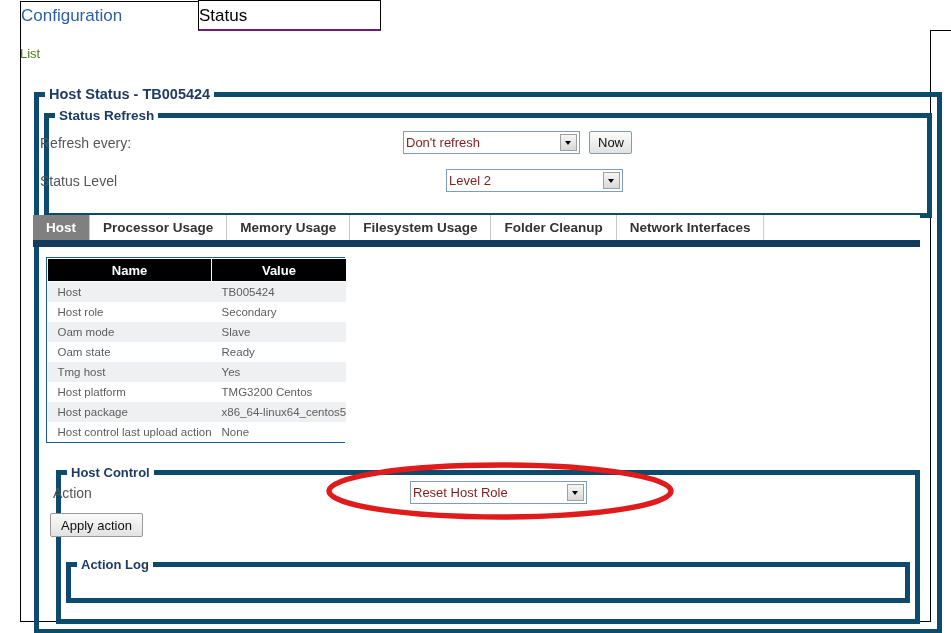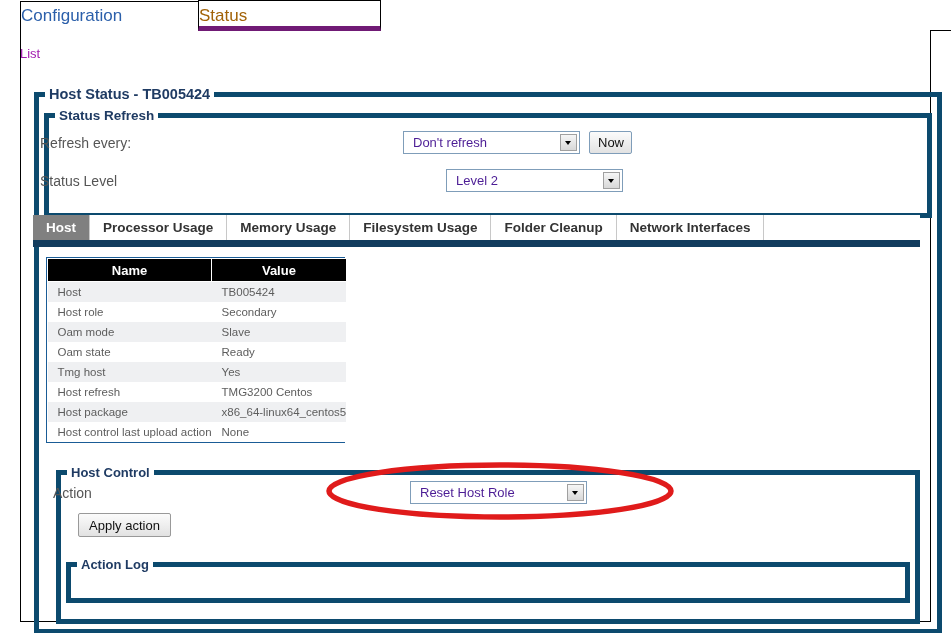--- a/index.html
+++ b/index.html
@@ -33,22 +33,22 @@
     text-align: left;
     font-size: 17px;
     background: #ffffff;
     border: 1px solid #000000;
     border-bottom: 1px solid #000000;
     margin-left: -1px;
   }
   .tab.first { margin-left: 20px; }
   .tab-inactive { color: #2b5faa; }
   .tab-active {
-    color: #a16207;
-    border-bottom: 5px solid #701a75;
+    color: #000000;
+    border-bottom: 2px solid #701a75;
     height: 31px;
     line-height: 29px;
     position: relative;
     z-index: 5;
   }
   .tab-filler {
     flex: 1;
     height: 30px;
     border-bottom: 1px solid #000000;
     margin-left: -1px;
@@ -65,21 +65,21 @@
     border: 1px solid #000000;
     border-top: none;
     background: #ffffff;
   }
 
   .list-link {
     position: absolute;
     left: 20px;
     top: 46px;
     font-size: 13px;
-    color: #a21caf;
+    color: #4d7c0f;
     cursor: pointer;
   }
 
   
   fieldset {
     box-sizing: border-box;
     border: 5px solid #0c4a6e;
     margin: 12px;
     padding: 0;
     position: absolute;
@@ -118,23 +118,23 @@
   }
 
   
   .select {
     box-sizing: border-box;
     position: relative;
     height: 23px;
     border: 1px solid #7f9db9;
     background: #ffffff;
     font-size: 13px;
-    color: #4c1d95;
+    color: #7f1d1d;
     line-height: 21px;
-    padding-left: 9px;
+    padding-left: 2px;
     cursor: pointer;
     white-space: nowrap;
     overflow: hidden;
   }
   .select .arrow-btn {
     position: absolute;
     right: 2px;
     top: 2px;
     width: 17px;
     height: 17px;
@@ -336,21 +336,21 @@
       </tr>
       <tr class="even">
         <td class="col-name">Oam state</td>
         <td>Ready</td>
       </tr>
       <tr class="odd">
         <td class="col-name">Tmg host</td>
         <td>Yes</td>
       </tr>
       <tr class="even">
-        <td class="col-name">Host refresh</td>
+        <td class="col-name">Host platform</td>
         <td>TMG3200 Centos</td>
       </tr>
       <tr class="odd">
         <td class="col-name">Host package</td>
         <td>x86_64-linux64_centos5</td>
       </tr>
       <tr class="even">
         <td class="col-name">Host control last upload action</td>
         <td>None</td>
       </tr>
@@ -363,21 +363,21 @@
 </fieldset>
 
 <div class="form-row" style="left:53px; top:481px; width:600px;">
   <span class="form-label" style="width:357px">Action</span>
   <div class="select" style="width:177px">
     <span>Reset Host Role</span>
     <span class="arrow-btn"></span>
   </div>
 </div>
 
-<button class="btn gray-border" style="position:absolute; left:50px; top:513px; width:93px; height:24px;margin-left:28px;">Apply action</button>
+<button class="btn gray-border" style="position:absolute; left:50px; top:513px; width:93px; height:24px;">Apply action</button>
 
 <fieldset id="action-log-fs">
   <legend>Action Log</legend>
   <div style="padding:4px 8px; font-size:12px; color:#555;"></div>
 </fieldset>
 
 <svg class="annotation-ellipse" viewBox="0 0 350 60">
   <ellipse cx="175" cy="30" rx="171" ry="26" fill="none" stroke="#e01b1b" stroke-width="5.5"></ellipse>
 </svg>
 

